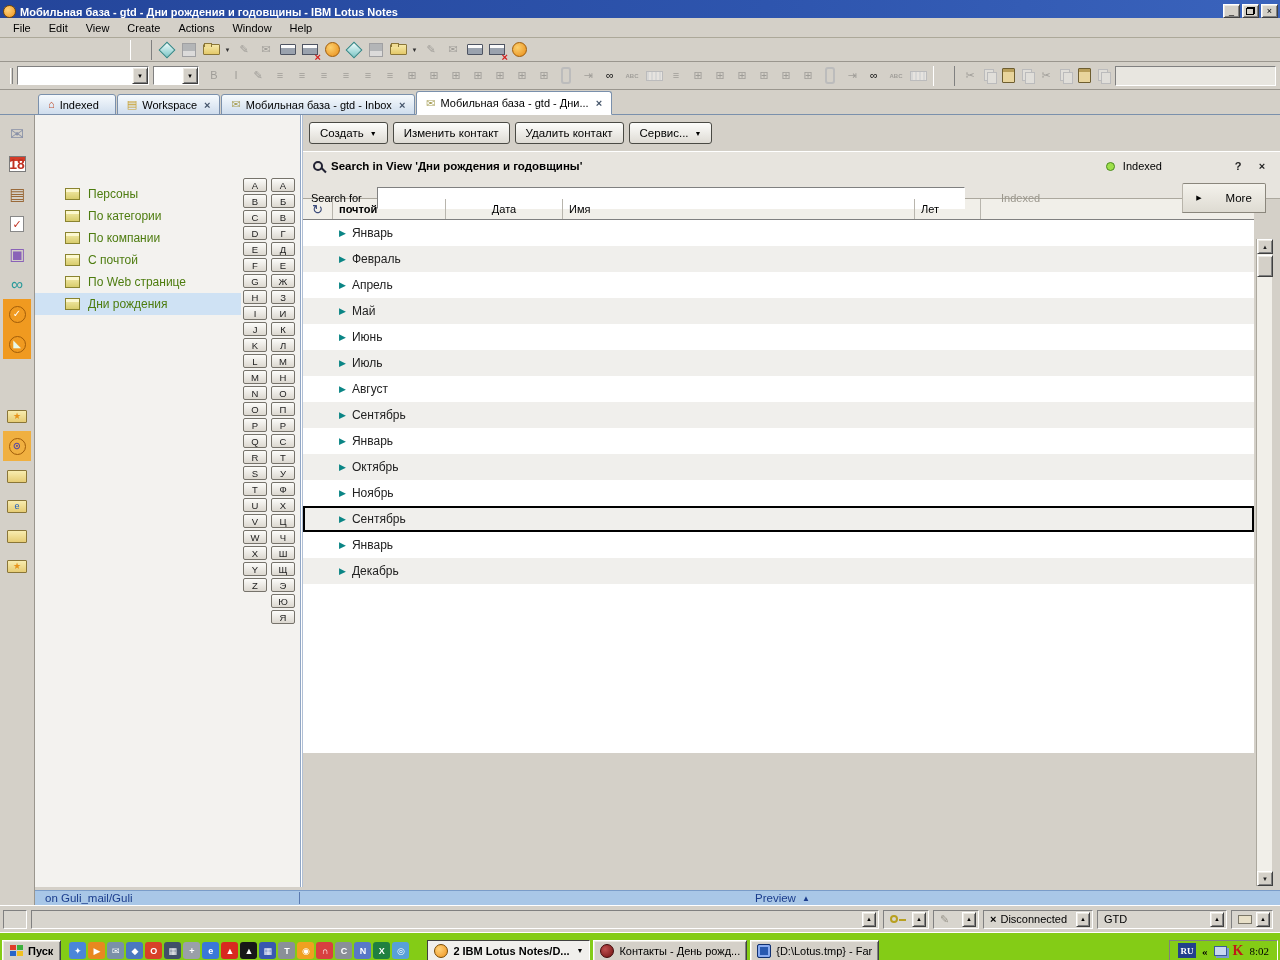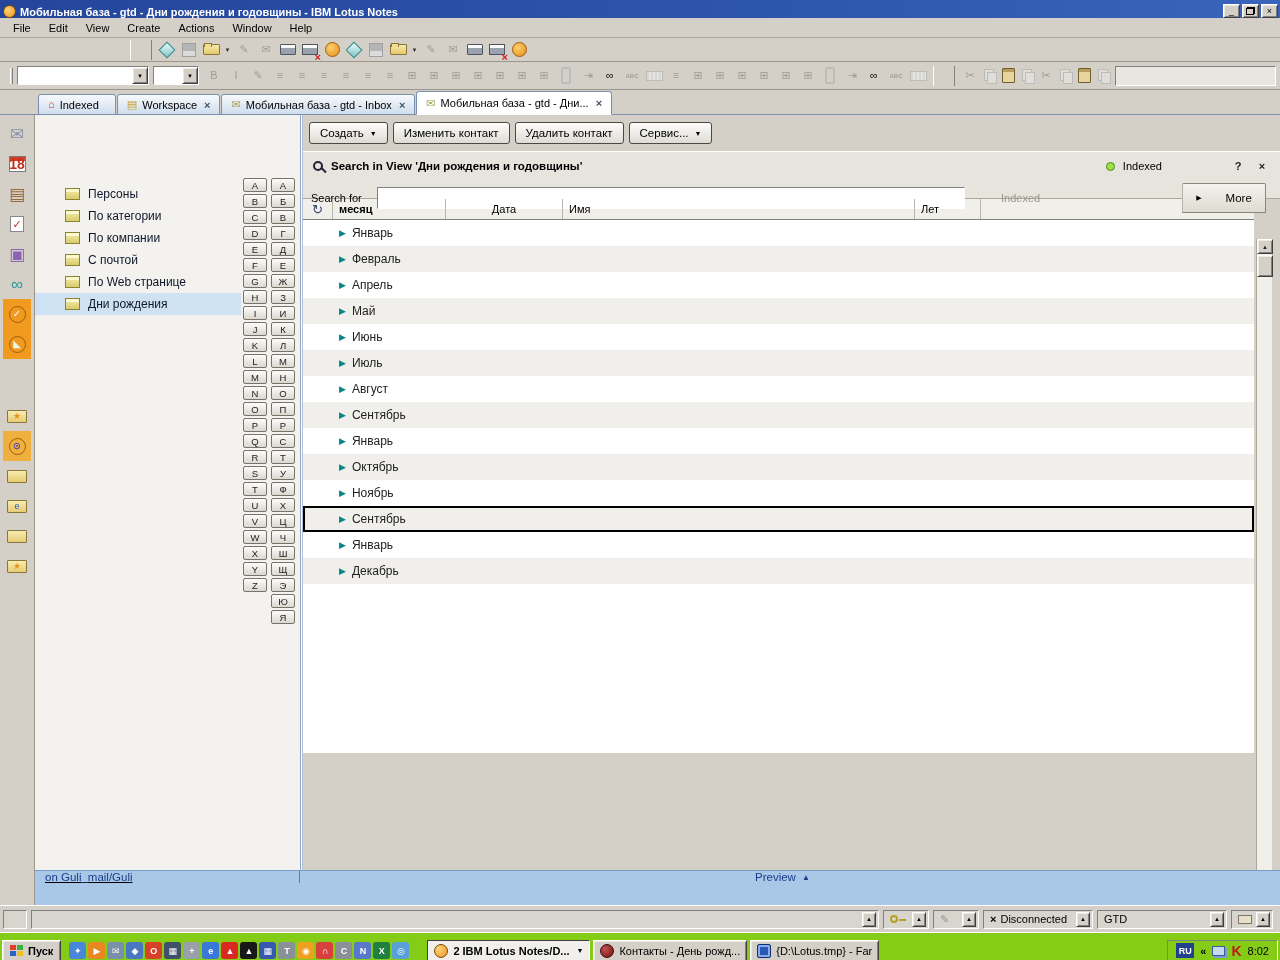--- a/index.html
+++ b/index.html
@@ -78,21 +78,21 @@
   #panel-title-row { display:flex; align-items:center; gap:6px; }
   .pbook { width:15px; height:15px; background:#fff; border:1px solid #667; box-shadow:inset 0 3px 0 #cfe0f0; }
   #panel-title { color:#1a4aa0; font-weight:bold; font-size:15px; }
   #panel-title-arrow { color:#1a4aa0; font-size:8px; }
   #panel-owner { color:#3a66b0; font-size:11px; margin:3px 0 0 1px; }
   #panel-usage { color:#3a66b0; font-size:9.5px; margin:3px 0 0 1px; }
   #views { position:absolute; left:0; top:68px; width:206px; }
   .sview { display:flex; align-items:center; gap:8px; height:22px; padding-left:30px; }
   .sview.selected { background:#cfe2f4; }
   .vicon { width:15px; height:12px; background:linear-gradient(#f4ecac,#d8cc6c); border:1px solid #8a8430; box-shadow:inset 0 3px 0 #fcf8d0; flex:0 0 auto; }
-  .vlabel { font-size:12px; color:#0f172a; }
+  .vlabel { font-size:12px; color:#4d7c0f; }
   .alpha-col { position:absolute; top:63px; display:flex; flex-direction:column; gap:2px; }
   #alpha-latin { left:208px; } #alpha-cyr { left:236px; }
   .abtn { width:24px; height:14px; font-size:9.5px; line-height:11px; text-align:center; color:#222; background:linear-gradient(#fcfcfa,#dcd8d0); border:1px solid #76736b; border-radius:2px; padding:0; font-family:inherit; }
 
   
   #splitter { position:absolute; left:300px; top:0; width:3px; height:772px; background:linear-gradient(90deg,#5a7aa8,#fff,#8aa0c0); }
 
   
   #content { position:absolute; left:303px; top:0; width:977px; height:790px; background:#d4d0c8; }
   #actionrow { height:36px; display:flex; align-items:center; gap:5px; padding-left:6px; }
@@ -134,21 +134,21 @@
   .twisty { color:#0a8585; font-size:9px; }
   .mname { font-size:12px; color:#222; }
 
   
   #vscroll { position:absolute; right:8px; top:124px; bottom:19px; width:16px; background:#f1efe9; border-left:1px solid #aca89e; }
   .sbtn { position:absolute; left:0; width:16px; height:15px; display:flex; align-items:center; justify-content:center; font-size:6px; color:#222; }
   #sb-up { top:0; } #sb-down { bottom:0; }
   #sb-thumb { position:absolute; left:0; top:16px; width:16px; height:22px; }
 
   
-  #bottomstrip { position:absolute; left:35px; right:0; bottom:0; height:35px; background:#a9c7e7; border-top:1px solid #7a9cc8; display:flex; align-items:flex-start;text-decoration:underline; }
+  #bottomstrip { position:absolute; left:35px; right:0; bottom:0; height:15px; background:#a9c7e7; border-top:1px solid #7a9cc8; display:flex; align-items:center; }
   #server-status { width:265px; color:#1a3c8c; padding-left:10px; font-size:11.5px; border-right:1px solid #5a7ab0; }
   #preview { position:absolute; left:720px; color:#1a3c8c; font-size:11.5px; display:flex; gap:6px; align-items:center; }
   #preview .pa { font-size:8px; }
 
   
   #statusbar { position:absolute; left:0; top:905px; width:1280px; height:27px; background:#d4d0c8; border-top:1px solid #fff; display:flex; align-items:center; padding:0 3px; gap:4px; }
   .seg { height:19px; border:1px solid; border-color:#808080 #fff #fff #808080; background:#d8d5ce; display:flex; align-items:center; padding:0 2px 0 6px; gap:4px; font-size:11px; }
   .seg .segup { width:14px; height:15px; font-size:6px; display:flex; align-items:center; justify-content:center; margin-left:auto; }
   #seg-box { width:24px; padding:0; }
   #seg-msg { width:848px; }
@@ -170,21 +170,21 @@
   .qicon { width:17px; height:17px; border-radius:3px; display:flex; align-items:center; justify-content:center; font-size:9px; font-weight:bold; color:#fff; flex:0 0 auto; margin:0 1px; }
   #quicklaunch { display:flex; align-items:center; margin-left:4px; }
   #tasks { display:flex; align-items:center; gap:3px; margin-left:14px; }
   .taskbtn { height:22px; display:flex; align-items:center; gap:5px; padding:0 6px; font-size:11px; white-space:nowrap; }
   .taskbtn.pressed { background:#f0efec; border-color:#404040 #fff #fff #404040; box-shadow:none; font-weight:bold; }
   .tkicon { width:14px; height:14px; border-radius:50%; flex:0 0 auto; }
   .tk-lotus .tkicon { background:radial-gradient(circle at 35% 35%,#ffd27a,#ef9420); border:1px solid #7a4a00; }
   .tk-contacts .tkicon { background:radial-gradient(circle at 35% 35%,#c05050,#701010); border:1px solid #400808; }
   .tk-far .tkicon { border-radius:2px; background:#2858b0; box-shadow:inset 0 0 0 2px #88aaf0; border:1px solid #103070; }
   .taskbtn .da { font-size:7px; margin-left:2px; }
-  #tray { margin-left:auto; height:22px; display:flex; align-items:center; gap:6px; padding:0 8px; border:1px solid; border-color:#808080 #fff #fff #808080; }
+  #tray { margin-left:auto; height:22px; display:flex; align-items:center; gap:6px; padding:0 8px; border:1px solid; border-color:#808080 #fff #fff #808080;font-family:Liberation Serif, serif; }
   #lang { width:18px; height:15px; background:#22408c; color:#fff; font-size:9px; font-weight:bold; display:flex; align-items:center; justify-content:center; }
   #collapse { font-size:11px; font-weight:bold; }
   .i-net { width:13px; height:10px; background:#c8d8f0; border:1px solid #3a5a9a; box-shadow:2px 2px 0 #7a9ad0; }
   #kav { color:#c01818; font-weight:bold; font-size:14px; }
   #clock { font-size:11px; }
 </style>
 </head>
 <body>
 
 <div id="titlebar">
@@ -621,21 +621,21 @@
             <span>More</span>
           </span>
       </div>
     </div>
 
     <div id="vhead">
       <span id="vcorner">↻</span>
       <span id="vcols">
 
       <div class="hcell">
-            <span>месяц</span>
+            <span>почтой</span>
           </div>
           <div class="hcell">
             <span>Дата</span>
           </div>
           <div class="hcell">
             <span>Имя</span>
           </div>
           <div class="hcell">
             <span>Лет</span>
           </div>

